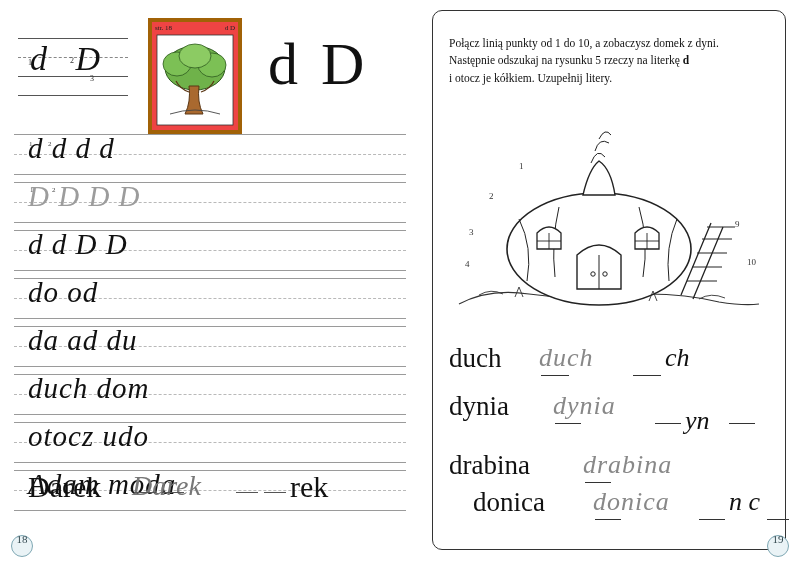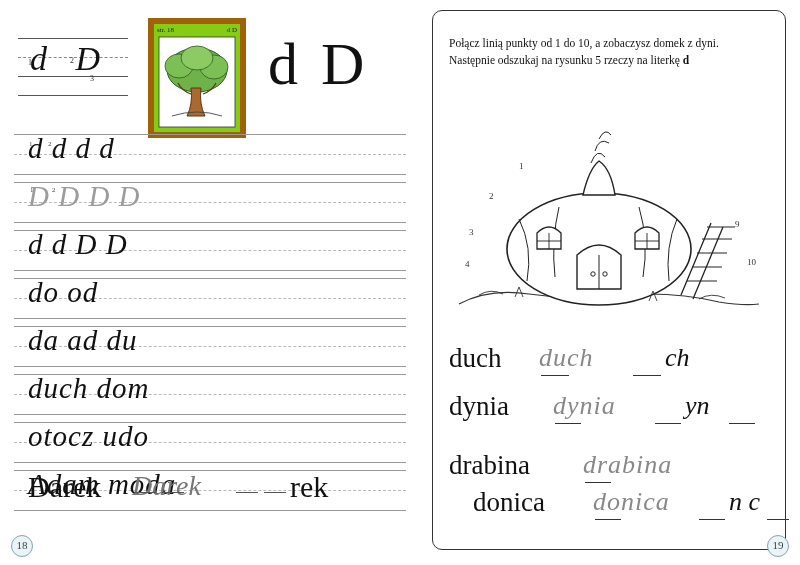--- a/index.html
+++ b/index.html
@@ -20,21 +20,21 @@
   .sample-box .ln.l2{top:19px;border-top:1px dashed #888;}
   .sample-box .ln.l3{top:38px;}
   .sample-box .ln.l4{top:57px;border-top:1px solid #555;}
   .sample-box .letters{
     position:absolute;left:12px;top:2px;font-size:34px;
     font-family:"Liberation Serif", serif;font-style:italic;color:#111;letter-spacing:10px;
   }
   .sample-box .num{position:absolute;font-size:8px;color:#333;}
 
   
-  .img-card{position:absolute;left:148px;top:18px;width:86px;height:108px;border:6px solid #a16207;background:#84cc16;}
+  .img-card{position:absolute;left:148px;top:18px;width:86px;height:108px;border:4px solid #a16207;background:#ef4444;}
   .img-card .hdr{display:flex;justify-content:space-between;font-size:7px;padding:2px 3px 0 3px;color:#222;}
   .tree-wrap{position:absolute;left:4px;top:12px;width:78px;height:92px;}
 
   
   .big-letters{
     position:absolute;left:268px;top:30px;font-size:60px;color:#111;
     font-family:"Liberation Serif", serif;letter-spacing:4px;
   }
 
   
@@ -52,21 +52,21 @@
 
   
   .print-line{position:absolute;left:14px;top:470px;width:392px;}
   .print-line .word{position:absolute;top:0;font-size:30px;color:#111;font-family:"Liberation Serif", serif;}
   .print-line .trace{position:absolute;top:0;font-size:28px;color:#777;font-family:"Liberation Serif", serif;font-style:italic;}
   .print-line .dashes{position:absolute;top:22px;height:1px;border-top:1px solid #555;}
 
   
   .pagenum{
     position:absolute;bottom:8px;width:28px;height:24px;
-    display:flex;align-items:center;justify-content:center;
+    display:flex;justify-content:center;
     font-size:11px;color:#33484f;
   }
   .pagenum.l{left:8px;}
   .pagenum.r{right:8px;}
   .pagenum .circ{
     position:absolute;left:3px;top:2px;width:20px;height:20px;border-radius:50%;
     border:1px solid #7fa8b4;background:#eaf3f6;
   }
   .pagenum span{position:relative;z-index:2;}
 
@@ -199,20 +199,21 @@
     </div>
   </div>
 
   <div class="right">
 
     <div class="instr">
       <div>Połącz linią punkty od 1 do 10, a zobaczysz domek z dyni.</div>
       <div>
         <span>Następnie odszukaj na rysunku 5 rzeczy na literkę </span><b>d</b>
       </div>
+      <div>i otocz je kółkiem. Uzupełnij litery.</div>
     </div>
 
     <div class="drawing">
       <svg width="320" height="230" viewBox="0 0 320 230">
 
         <path d="M10 205 q30 -16 70 -10 q40 6 80 2 q60 -6 110 6 q25 4 40 2" fill="none" stroke="#333" stroke-width="1.2"></path>
         <path d="M30 196 q12 -7 24 -1" fill="none" stroke="#333" stroke-width="0.9"></path>
         <path d="M250 200 q12 -7 26 -1" fill="none" stroke="#333" stroke-width="0.9"></path>
 
         <ellipse cx="150" cy="150" rx="92" ry="56" fill="#ffffff" stroke="#222" stroke-width="1.6"></ellipse>
@@ -258,21 +259,21 @@
         <div class="dash" style="left:98px;top:34px;width:28px;"></div>
         <div class="dash" style="left:190px;top:34px;width:28px;"></div>
         <div class="ptxt" style="left:222px;">ch</div>
       </div>
 
       <div class="exrow" style="top:48px;">
         <div class="w">dynia</div>
         <div class="tr" style="left:110px;">dynia</div>
         <div class="dash" style="left:112px;top:34px;width:26px;"></div>
         <div class="dash" style="left:212px;top:34px;width:26px;"></div>
-        <div class="ptxt" style="left:242px;">yn</div>
+        <div class="ptxt" style="left:242px;margin-top:15px;">yn</div>
         <div class="dash" style="left:286px;top:34px;width:26px;"></div>
       </div>
 
       <div class="exrow" style="top:107px;">
         <div class="w">drabina</div>
         <div class="tr" style="left:140px;">drabina</div>
         <div class="dash" style="left:142px;top:34px;width:26px;"></div>
       </div>
 
       <div class="exrow" style="top:144px;margin-left:24px;">

